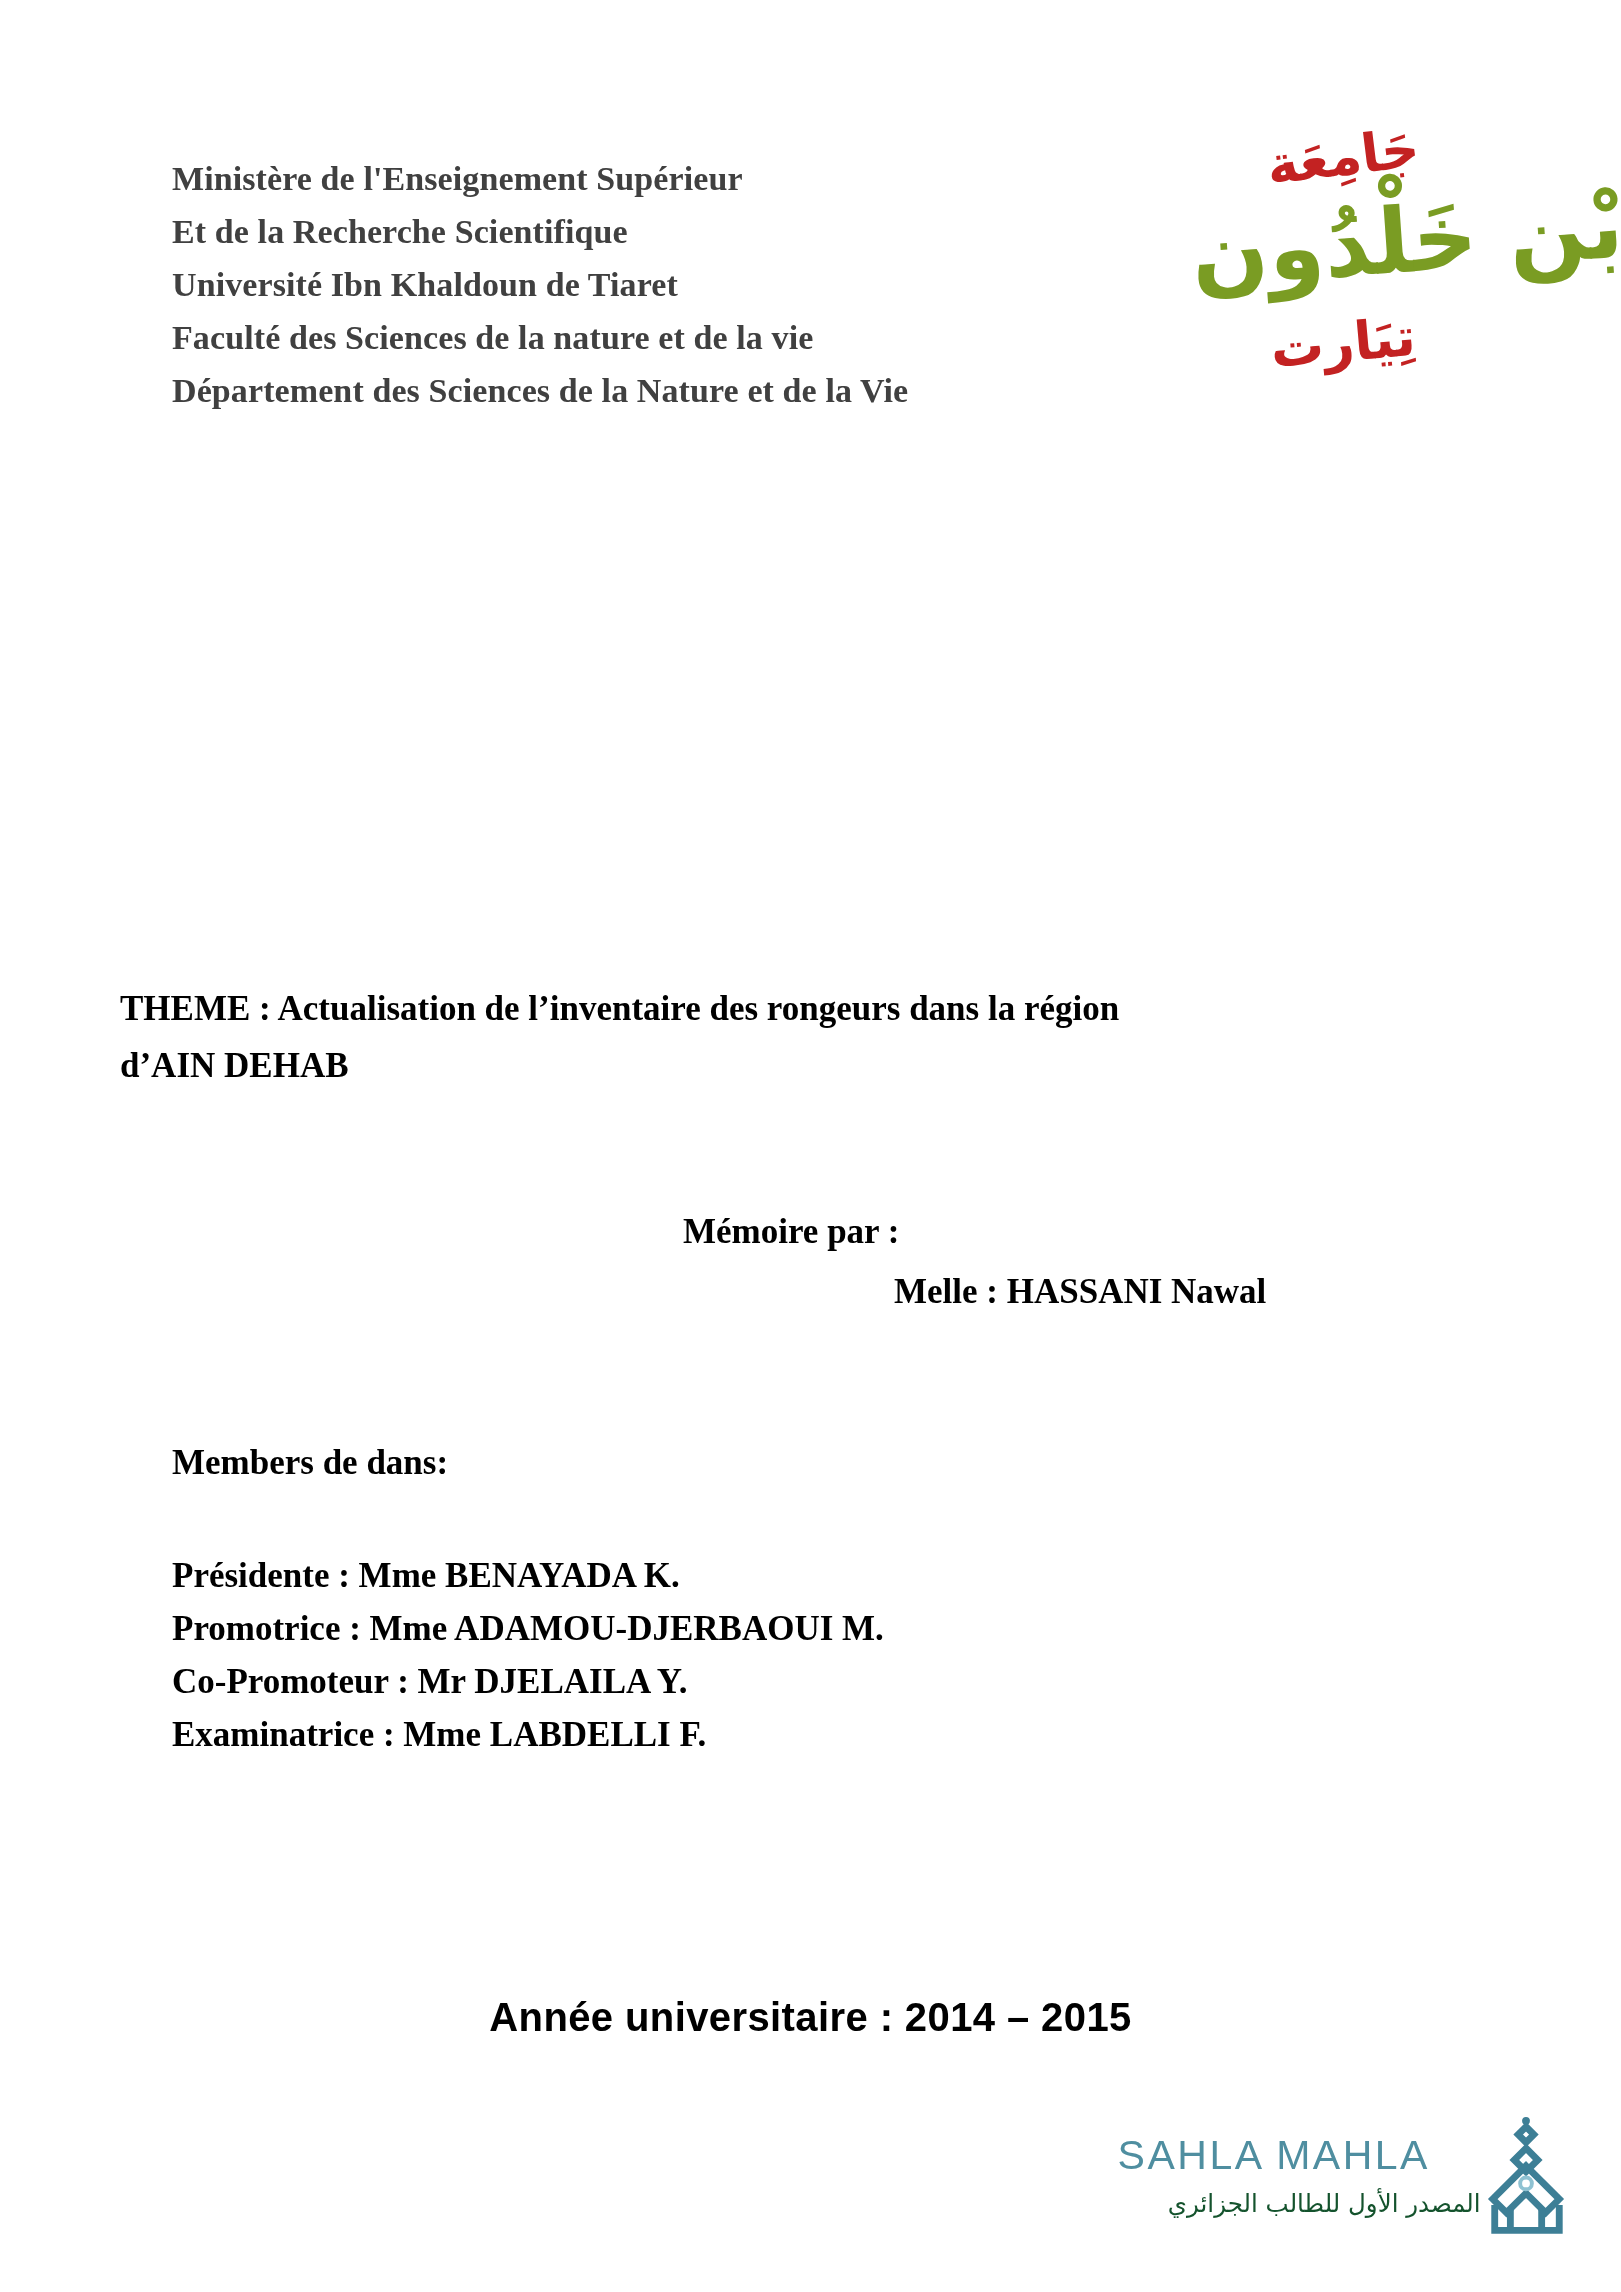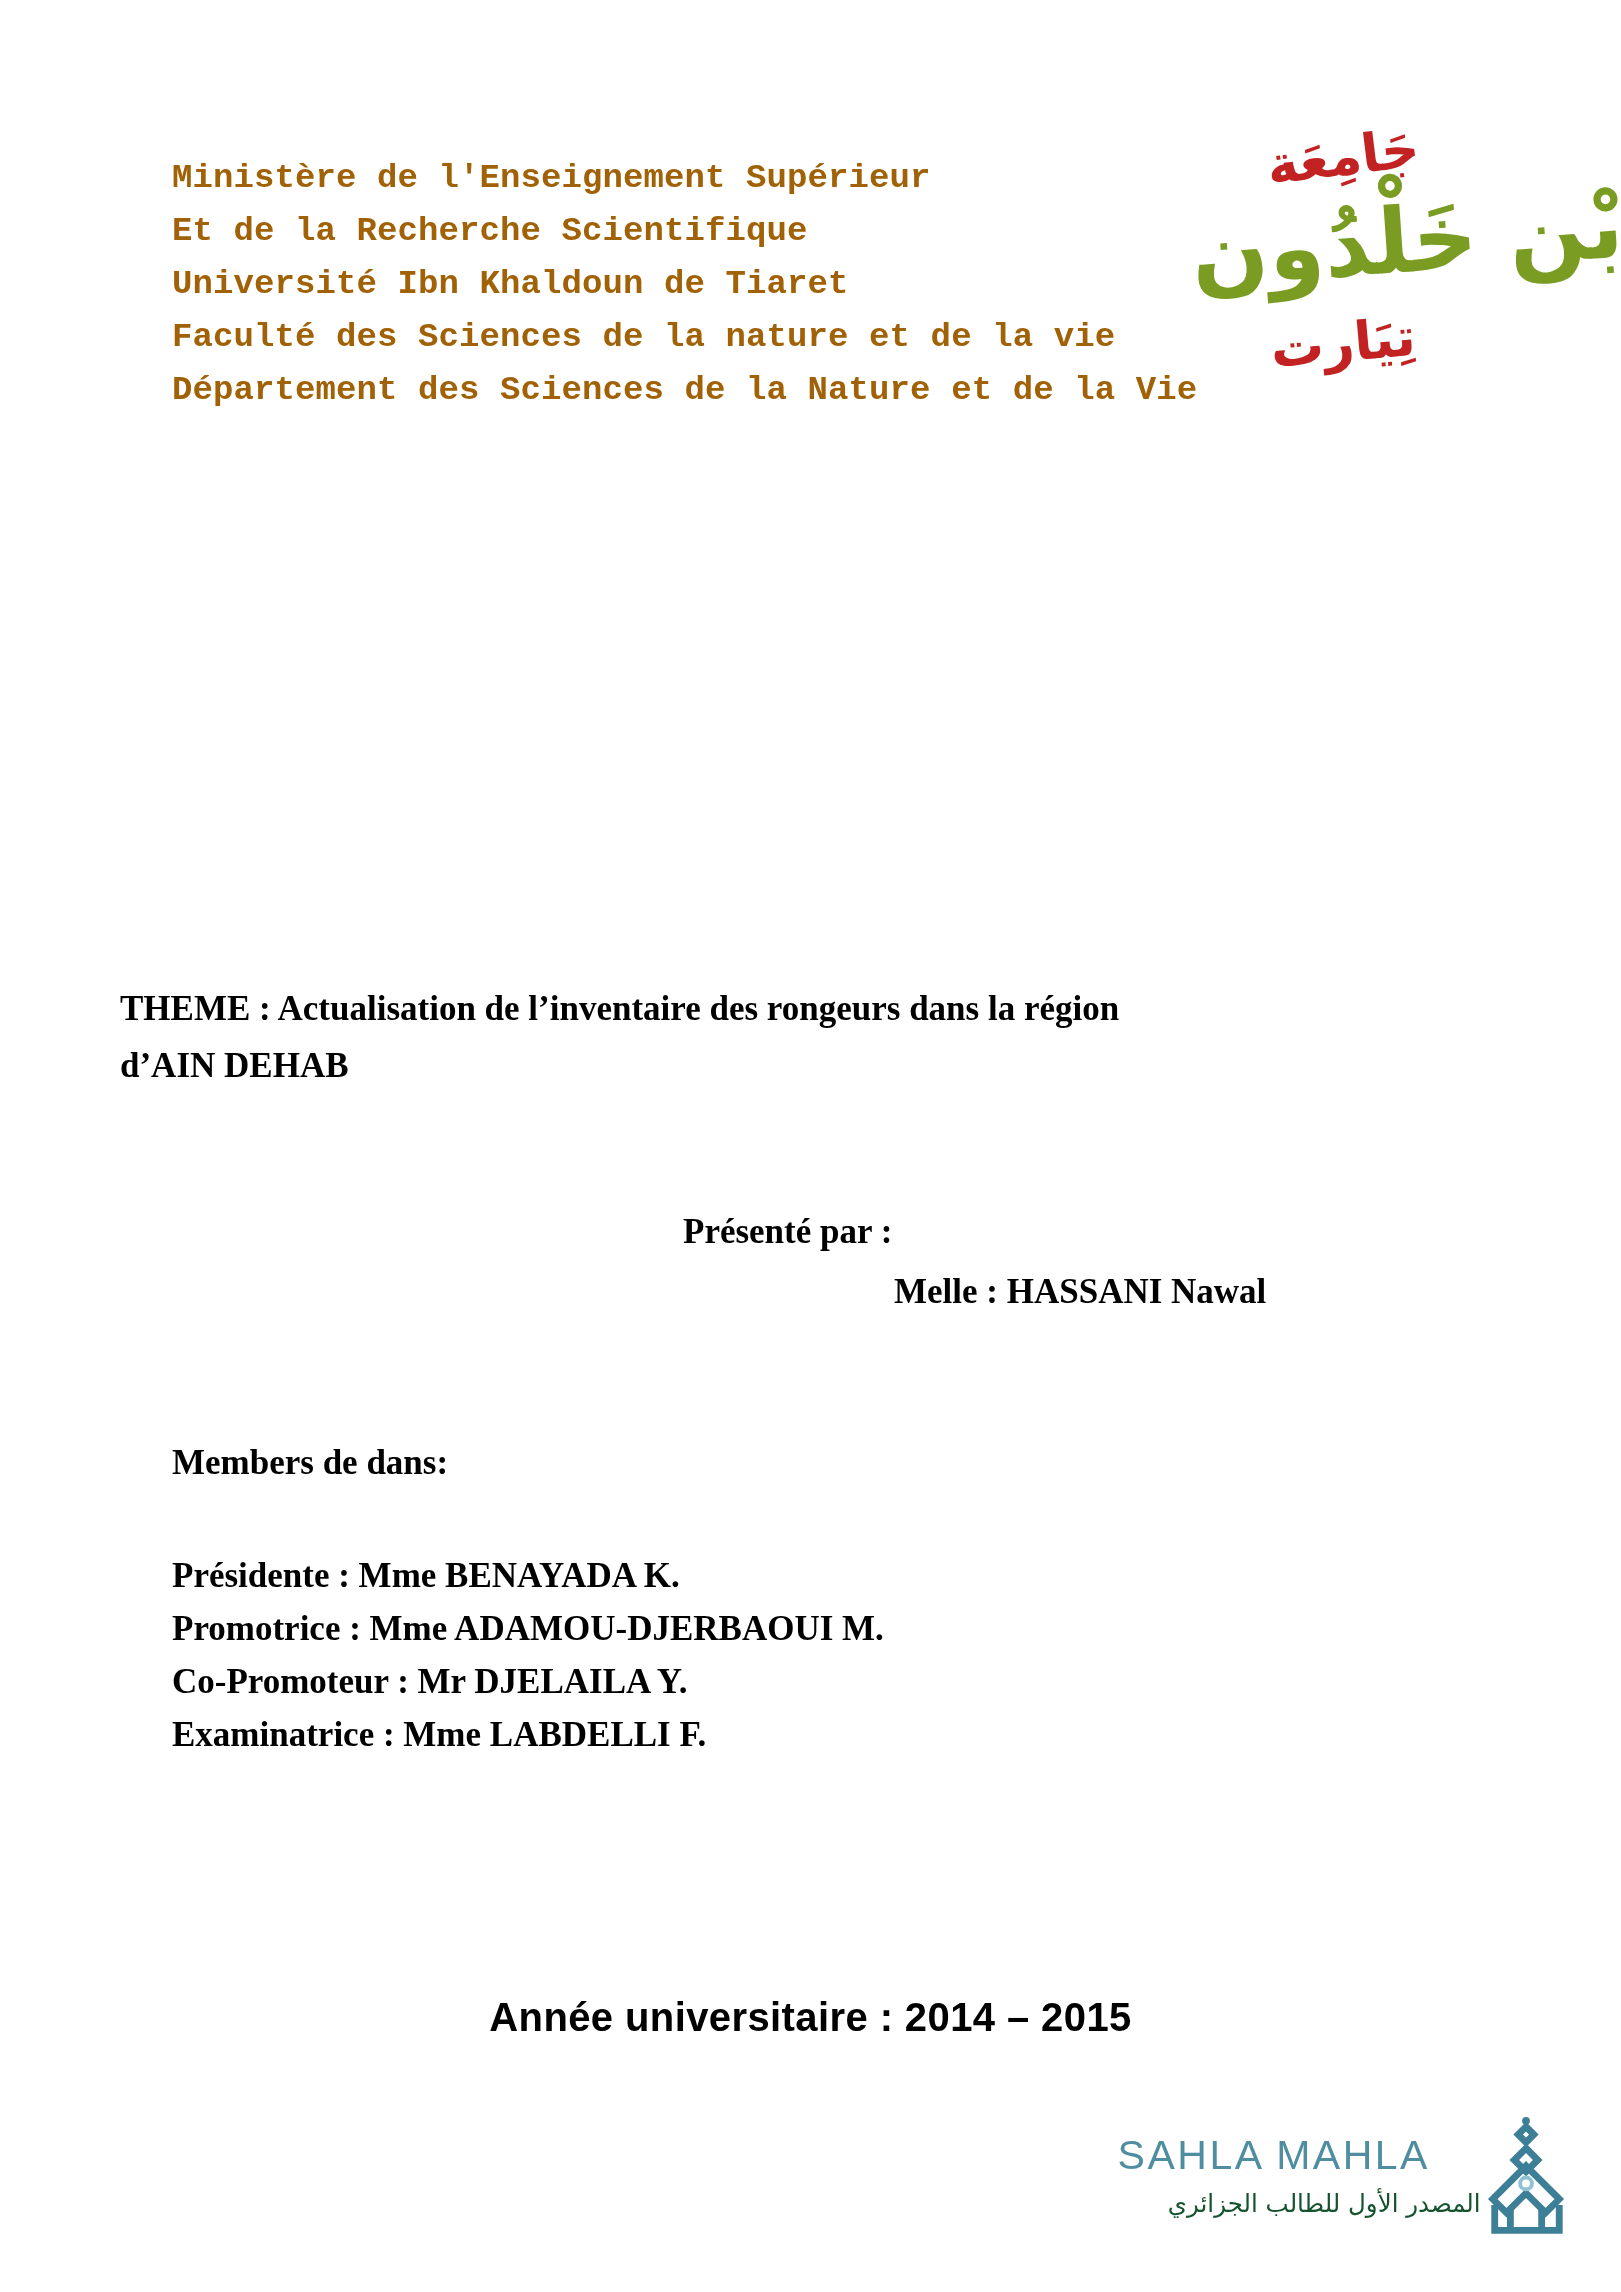--- a/index.html
+++ b/index.html
@@ -18,27 +18,27 @@
   }
 
   
   .header-block {
     position: absolute;
     left: 172px;
     top: 152px;
     width: 980px;
   }
   .header-line {
-    font-family: Liberation Mono, monospace;
+    font-family: Liberation Serif, serif;
     font-weight: bold;
     font-size: 34px;
     line-height: 53px;
     letter-spacing: 0.1px;
     white-space: nowrap;
-    color: #a16207;
+    color: #404040;
   }
 
   
   .uni-logo {
     position: absolute;
     left: 1191px;
     top: 118px;
     width: 304px;
     height: 284px;
   }
@@ -215,21 +215,21 @@
     <div class="ar ar-mid">ابْن خَلْدُون</div>
     <div class="ar ar-bot">تِيَارت</div>
   </div>
 
 
   <div class="theme-block">
     <div class="theme-line">THEME : Actualisation de l’inventaire des rongeurs dans la région</div>
     <div class="theme-line">d’AIN DEHAB</div>
   </div>
 
-  <div class="presented-label">Présenté par :</div>
+  <div class="presented-label">Mémoire par :</div>
   <div class="presented-name">Melle : HASSANI Nawal</div>
 
   <div class="jury-heading">Members de dans:</div>
   <div class="jury-list">
     <div class="jury-item">Présidente : Mme BENAYADA K.</div>
     <div class="jury-item">Promotrice : Mme ADAMOU-DJERBAOUI M.</div>
     <div class="jury-item">Co-Promoteur : Mr DJELAILA Y.</div>
     <div class="jury-item">Examinatrice : Mme LABDELLI F.</div>
   </div>
 

